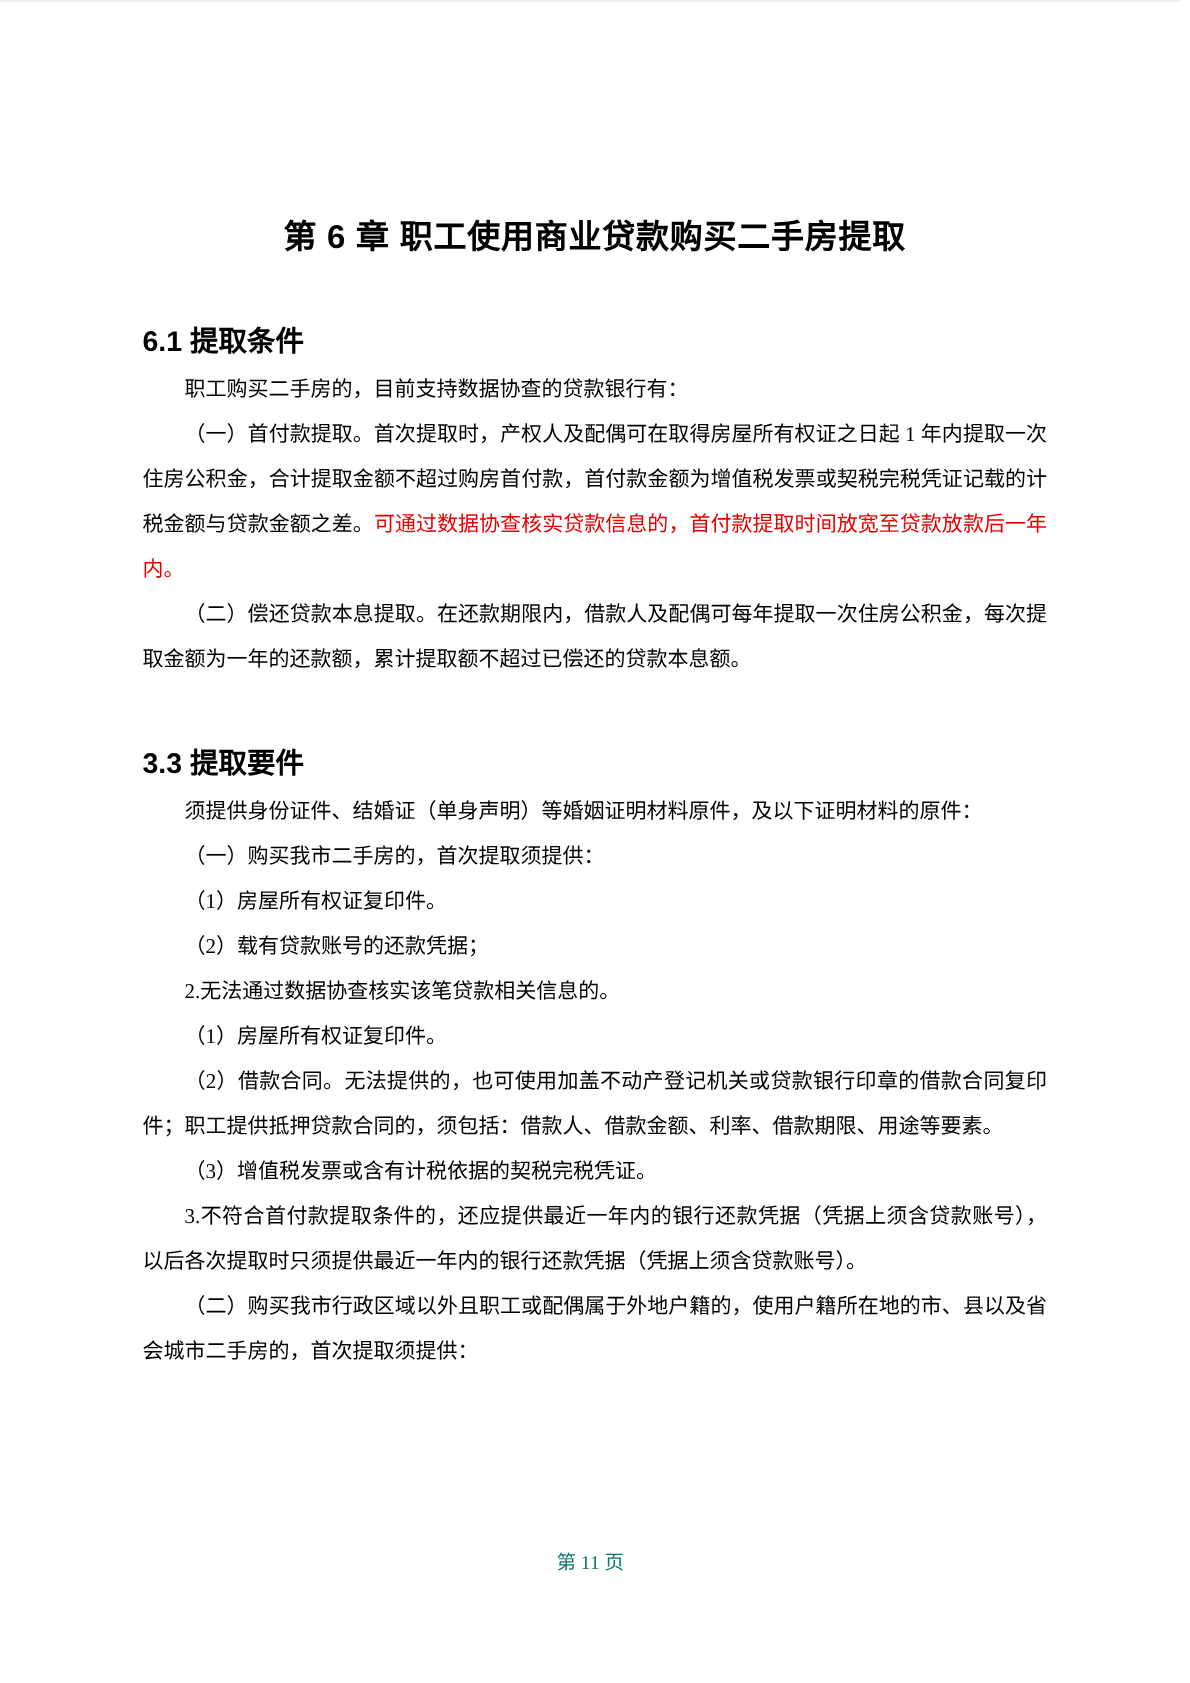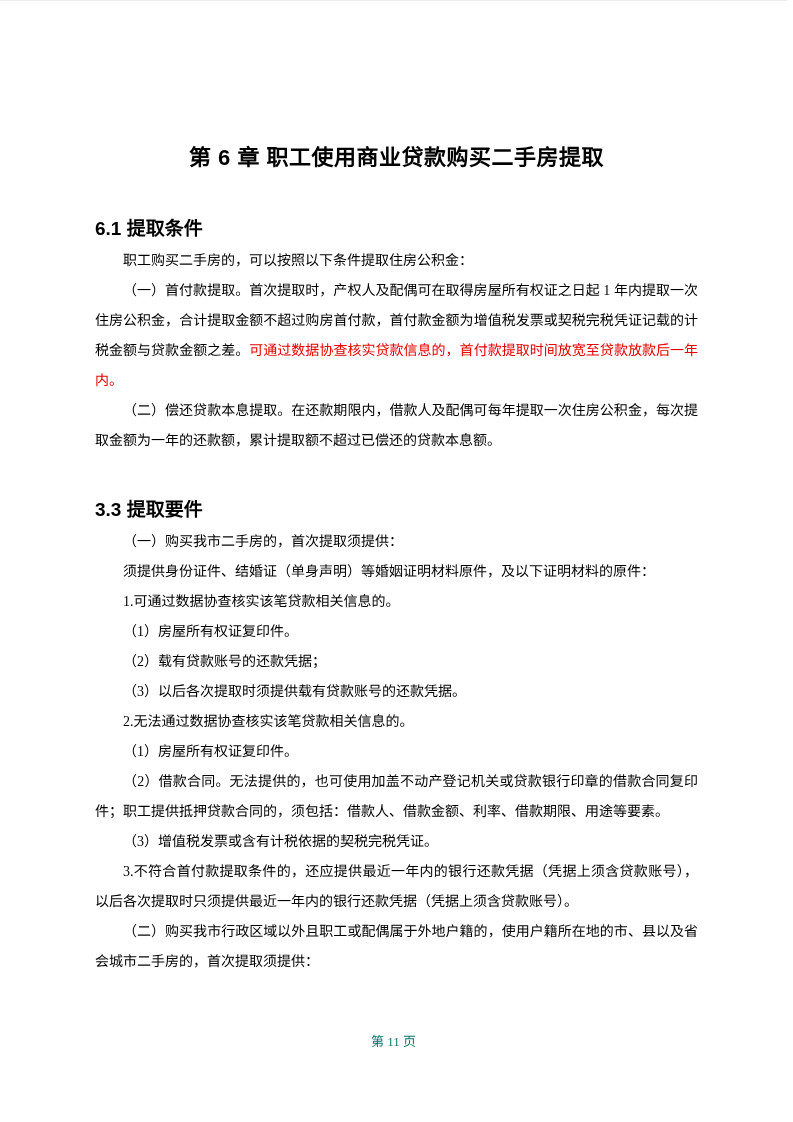--- a/index.html
+++ b/index.html
@@ -61,35 +61,33 @@
 <body>
 
 <div class="page">
   <div class="content">
 
     <h1 class="chapter-title">第 6 章 职工使用商业贷款购买二手房提取</h1>
 
     <section>
       <h2 class="section-heading">6.1 提取条件</h2>
       <div class="section-body">
-        <p class="para"><span>职工购买二手房的，可以按照以下条件提取住房公积金：</span></p>
+        <p class="para"><span>职工购买二手房的，目前支持数据协查的贷款银行有：</span></p>
         <p class="para"><span>（一）首付款提取。首次提取时，产权人及配偶可在取得房屋所有权证之日起 1 年内提取一次住房公积金，合计提取金额不超过购房首付款，首付款金额为增值税发票或契税完税凭证记载的计税金额与贷款金额之差。</span><span class="red">可通过数据协查核实贷款信息的，首付款提取时间放宽至贷款放款后一年内。</span></p>
         <p class="para"><span>（二）偿还贷款本息提取。在还款期限内，借款人及配偶可每年提取一次住房公积金，每次提取金额为一年的还款额，累计提取额不超过已偿还的贷款本息额。</span></p>
       </div>
     </section>
 
     <section>
       <h2 class="section-heading">3.3 提取要件</h2>
       <div class="section-body">
+        <p class="para"><span>须提供身份证件、结婚证（单身声明）等婚姻证明材料原件，及以下证明材料的原件：</span></p>
         <p class="para"><span>（一）购买我市二手房的，首次提取须提供：</span></p>
-        <p class="para"><span>须提供身份证件、结婚证（单身声明）等婚姻证明材料原件，及以下证明材料的原件：</span></p>
-        <p class="para"><span>1.可通过数据协查核实该笔贷款相关信息的。</span></p>
         <p class="para"><span>（1）房屋所有权证复印件。</span></p>
         <p class="para"><span>（2）载有贷款账号的还款凭据；</span></p>
-        <p class="para"><span>（3）以后各次提取时须提供载有贷款账号的还款凭据。</span></p>
         <p class="para"><span>2.无法通过数据协查核实该笔贷款相关信息的。</span></p>
         <p class="para"><span>（1）房屋所有权证复印件。</span></p>
         <p class="para"><span>（2）借款合同。无法提供的，也可使用加盖不动产登记机关或贷款银行印章的借款合同复印件；职工提供抵押贷款合同的，须包括：借款人、借款金额、利率、借款期限、用途等要素。</span></p>
         <p class="para"><span>（3）增值税发票或含有计税依据的契税完税凭证。</span></p>
         <p class="para"><span>3.不符合首付款提取条件的，还应提供最近一年内的银行还款凭据（凭据上须含贷款账号），以后各次提取时只须提供最近一年内的银行还款凭据（凭据上须含贷款账号）。</span></p>
         <p class="para"><span>（二）购买我市行政区域以外且职工或配偶属于外地户籍的，使用户籍所在地的市、县以及省会城市二手房的，首次提取须提供：</span></p>
       </div>
     </section>
 
   </div>

